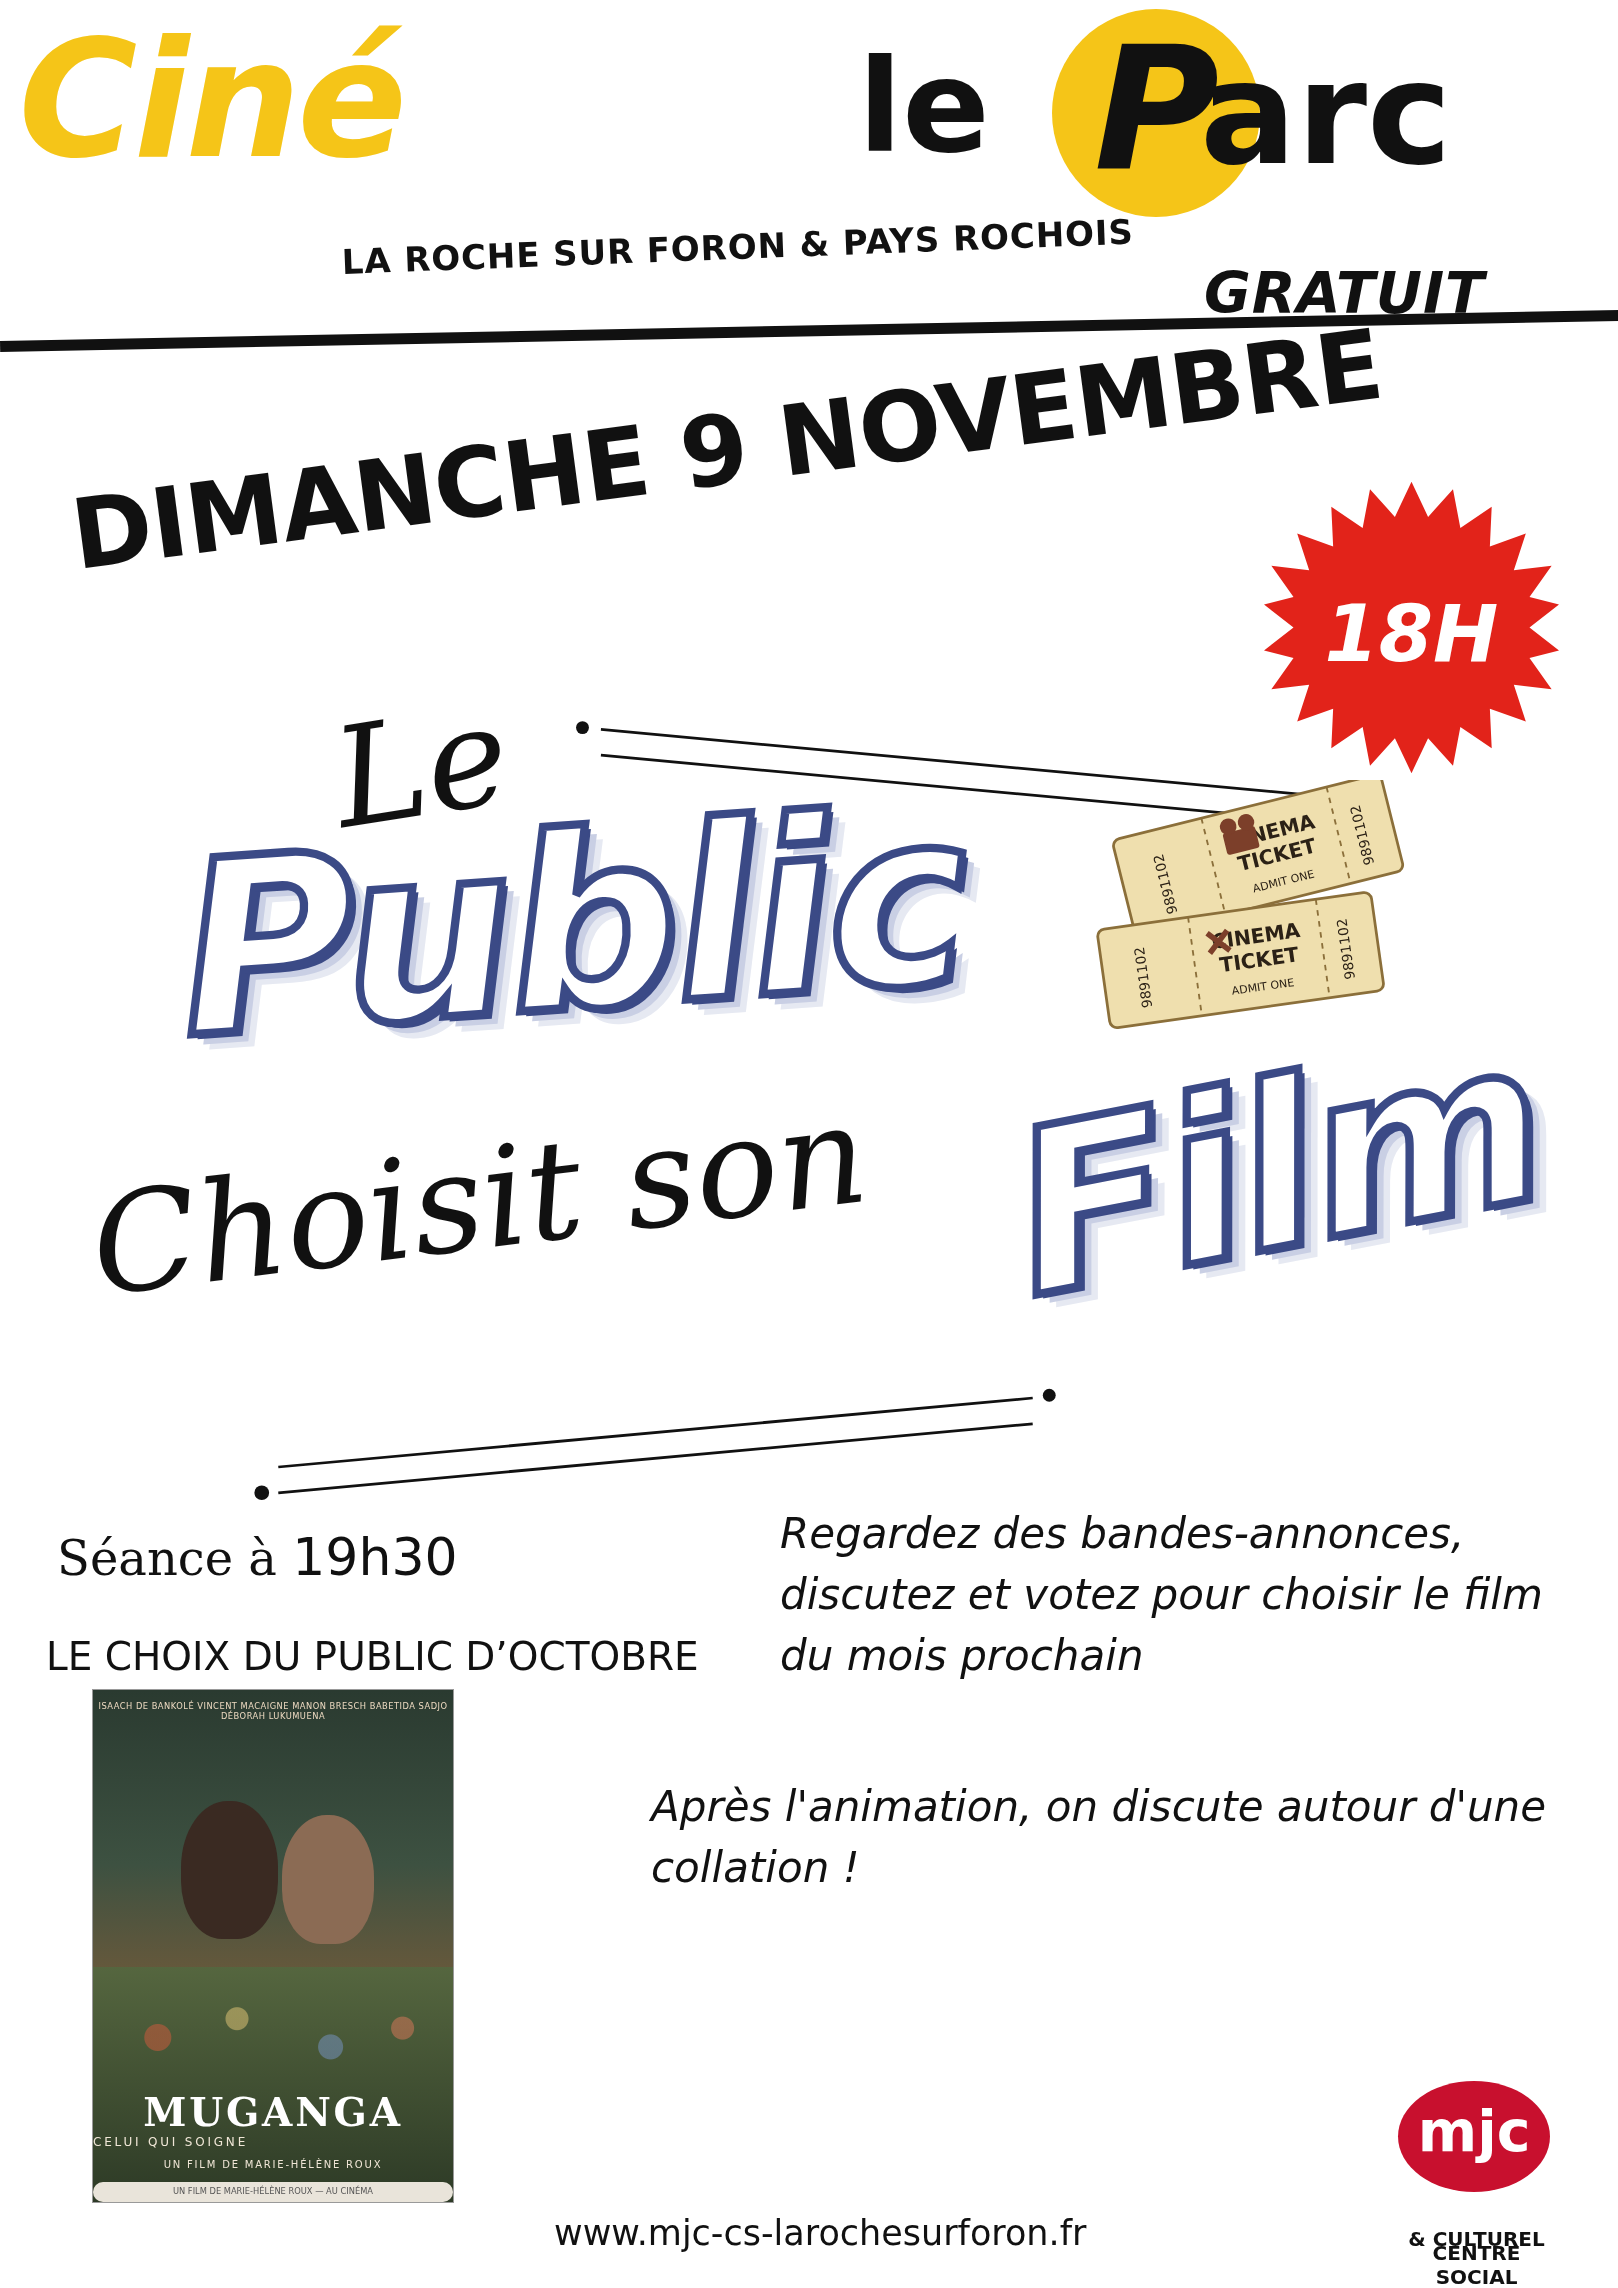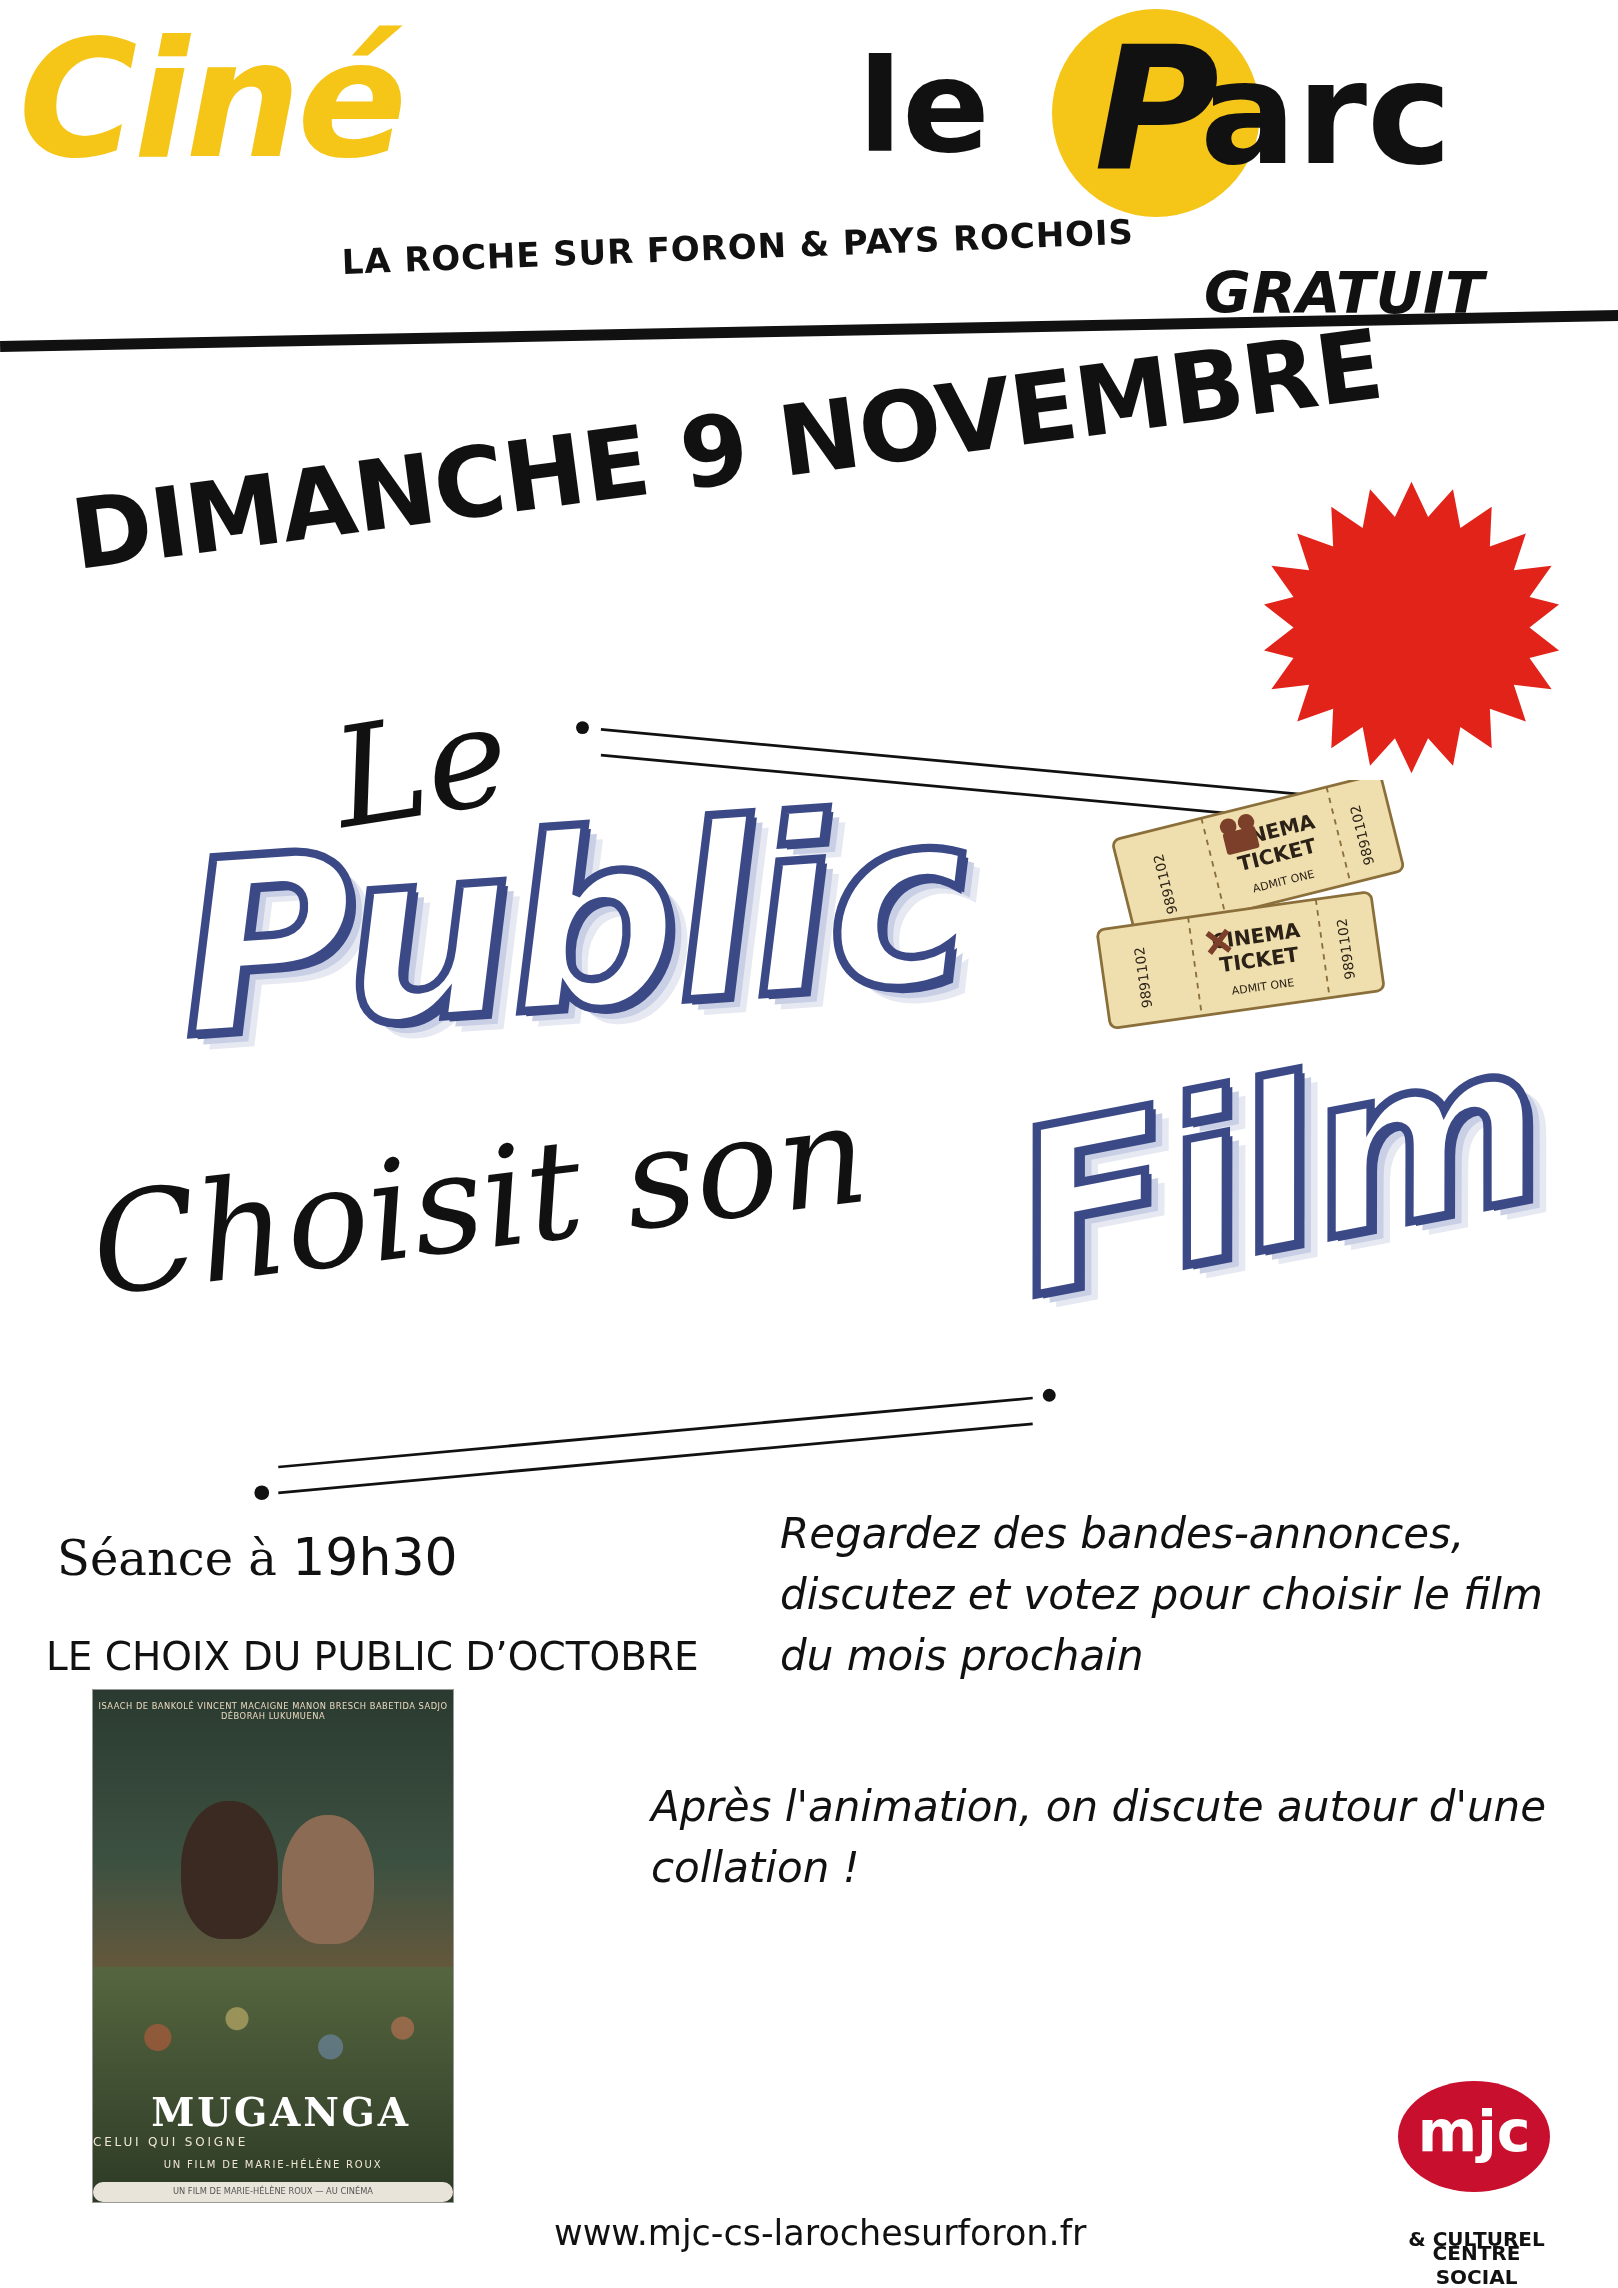--- a/index.html
+++ b/index.html
@@ -270,21 +270,21 @@
   #poster-crowd {
     position: absolute; left: 0; top: 277px; width: 360px; height: 235px;
     background:
       radial-gradient(circle at 18% 30%, rgba(200,90,60,.55) 0 13px, transparent 14px),
       radial-gradient(circle at 40% 22%, rgba(230,200,120,.5) 0 11px, transparent 12px),
       radial-gradient(circle at 66% 34%, rgba(120,150,200,.5) 0 12px, transparent 13px),
       radial-gradient(circle at 86% 26%, rgba(220,120,90,.5) 0 11px, transparent 12px),
       linear-gradient(#55663f, #2d3a26);
   }
   #poster-title {
-    position: absolute; left: 8px; top: 399px; width: 360px; text-align: center;
+    position: absolute; left: 0; top: 399px; width: 360px; text-align: center;
     font-size: 39px; font-weight: bold; color: #ffffff; letter-spacing: 2.8px;
     font-family: "DejaVu Serif", serif;
   }
   #poster-subtitle {
     position: absolute; left: 0; top: 445px; width: 360px; text-align: left;
     font-size: 12px; color: #f0e6d6; letter-spacing: 2.8px;
     font-family: "DejaVu Sans", sans-serif;
   }
   #poster-director {
     position: absolute; left: 0; top: 469px; width: 360px; text-align: center;
@@ -342,20 +342,21 @@
   <div id="logo-gratuit">GRATUIT</div>
   <div id="header-rule"></div>
 </div>
 
 <div id="date-line">DIMANCHE 9 NOVEMBRE</div>
 
 <div id="starburst">
   <svg width="295" height="295" viewBox="0 0 320 320" aria-hidden="true">
     <polygon fill="#e2231a" points="160,2 178,40 205,10 213,52 247,29 245,72 284,58 271,98 312,93 288,127 320,135 288,160 320,185 288,193 312,227 271,222 284,262 245,248 247,291 213,268 205,310 178,280 160,318 142,280 115,310 107,268 73,291 75,248 36,262 49,222 8,227 32,193 0,185 32,160 0,135 32,127 8,93 49,98 36,58 75,72 73,29 107,52 115,10 142,40"></polygon>
   </svg>
+  <div id="starburst-label">18H</div>
 </div>
 
 <svg class="deco-lines" style="left:554px; top:711px;" width="831" height="129" viewBox="0 0 900 140">
   <line x1="50" y1="20" x2="860" y2="95" stroke="#111" stroke-width="3"></line>
   <line x1="50" y1="48" x2="860" y2="123" stroke="#111" stroke-width="3"></line>
   <circle cx="30" cy="18" r="7" fill="#111"></circle>
 </svg>
 
 <div id="tickets">
   <svg width="369" height="258" viewBox="0 0 400 280">

